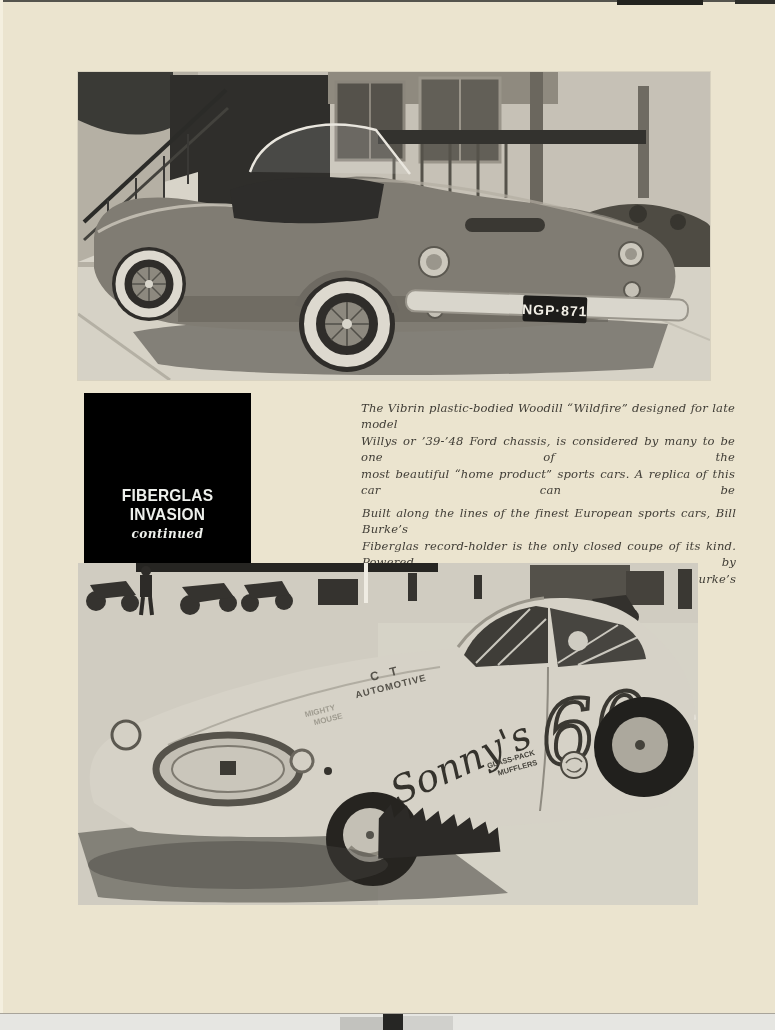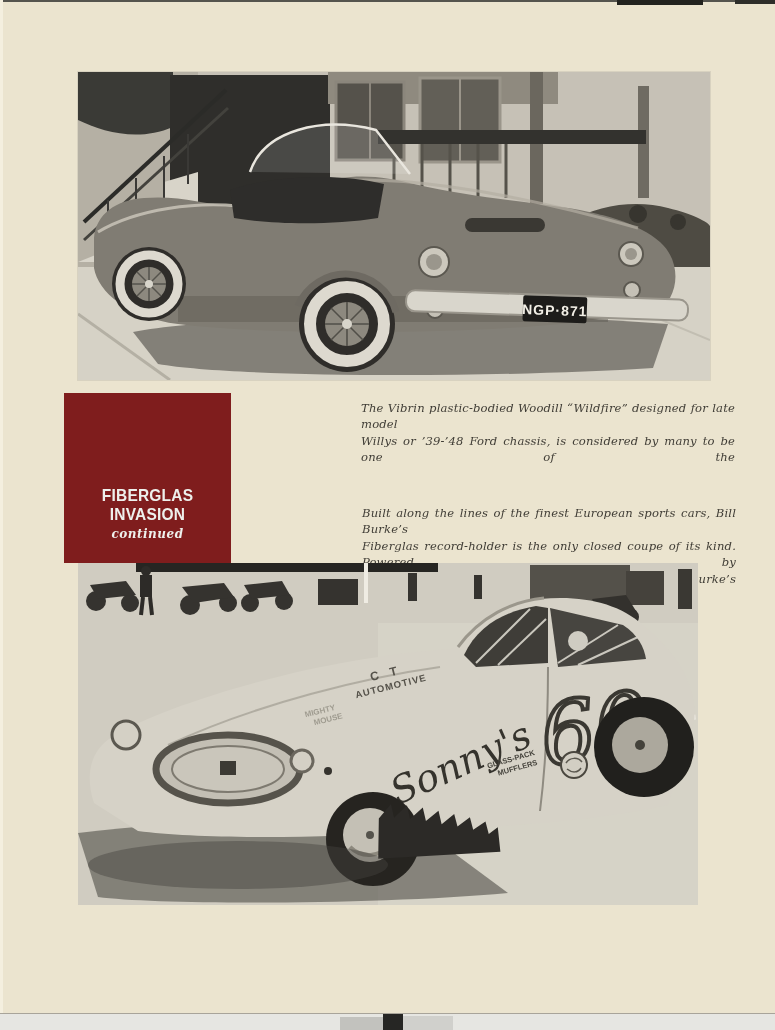--- a/index.html
+++ b/index.html
@@ -16,21 +16,21 @@
   #edge-bottom .g1{left:340px;top:3px;width:43px;height:14px;background:#c2c2be;}
   #edge-bottom .g2{left:403px;top:2px;width:50px;height:15px;background:#d0d0cc;}
   #edge-bottom .dark{left:383px;top:0;width:20px;height:17px;background:#262624;}
 
   
   #photo-top{left:78px;top:72px;width:632px;height:308px;background:#c6c1b6;box-shadow:0 0 0 1px #d8d2c0;}
   #photo-bottom{left:78px;top:563px;width:620px;height:342px;background:#cfcbc0;}
   svg{display:block;}
 
   
-  #title-block{left:64px;top:393px;width:167px;height:170px;background:#7f1d1d;
+  #title-block{left:84px;top:393px;width:167px;height:170px;background:#000000;
                color:#eef0ec;text-align:center;box-sizing:border-box;padding-top:94px;}
   #title-block .t{font-weight:bold;font-size:15.5px;letter-spacing:.2px;word-spacing:3px;
                   font-family:"Liberation Sans",sans-serif;transform:scaleY(1.05);}
   #title-block .s{font-family:"DejaVu Serif",serif;font-style:italic;font-weight:bold;
                   font-size:12px;margin-top:4px;letter-spacing:.5px;}
 
   
   .caption{width:374px;color:#403d36;font-family:"DejaVu Serif",serif;font-style:italic;
            font-size:11.6px;line-height:16.4px;letter-spacing:.15px;}
   #caption-top{left:361px;top:400px;}
@@ -162,20 +162,21 @@
   </div>
 
   <div class="abs" id="title-block">
     <div class="t">FIBERGLAS INVASION</div>
     <div class="s">continued</div>
   </div>
 
   <div class="abs caption" id="caption-top">
     <div class="cap-line">The Vibrin plastic-bodied Woodill “Wildfire” designed for late model</div>
     <div class="cap-line">Willys or ’39-’48 Ford chassis, is considered by many to be one of the</div>
+    <div class="cap-line">most beautiful “home product” sports cars. A replica of this car can be</div>
   </div>
 
   <div class="abs caption" id="caption-bottom">
     <div class="cap-line">Built along the lines of the finest European sports cars, Bill Burke’s</div>
     <div class="cap-line">Fiberglas record-holder is the only closed coupe of its kind. Powered by</div>
     <div class="cap-line">an Ardun-Mercury, built by C and T Automotive, Burke’s “one-of-a-kind”</div>
     <div class="cap-line last">features Mercedes-like doors cut high into the roof.</div>
   </div>
 
   <div class="abs" id="photo-bottom">

